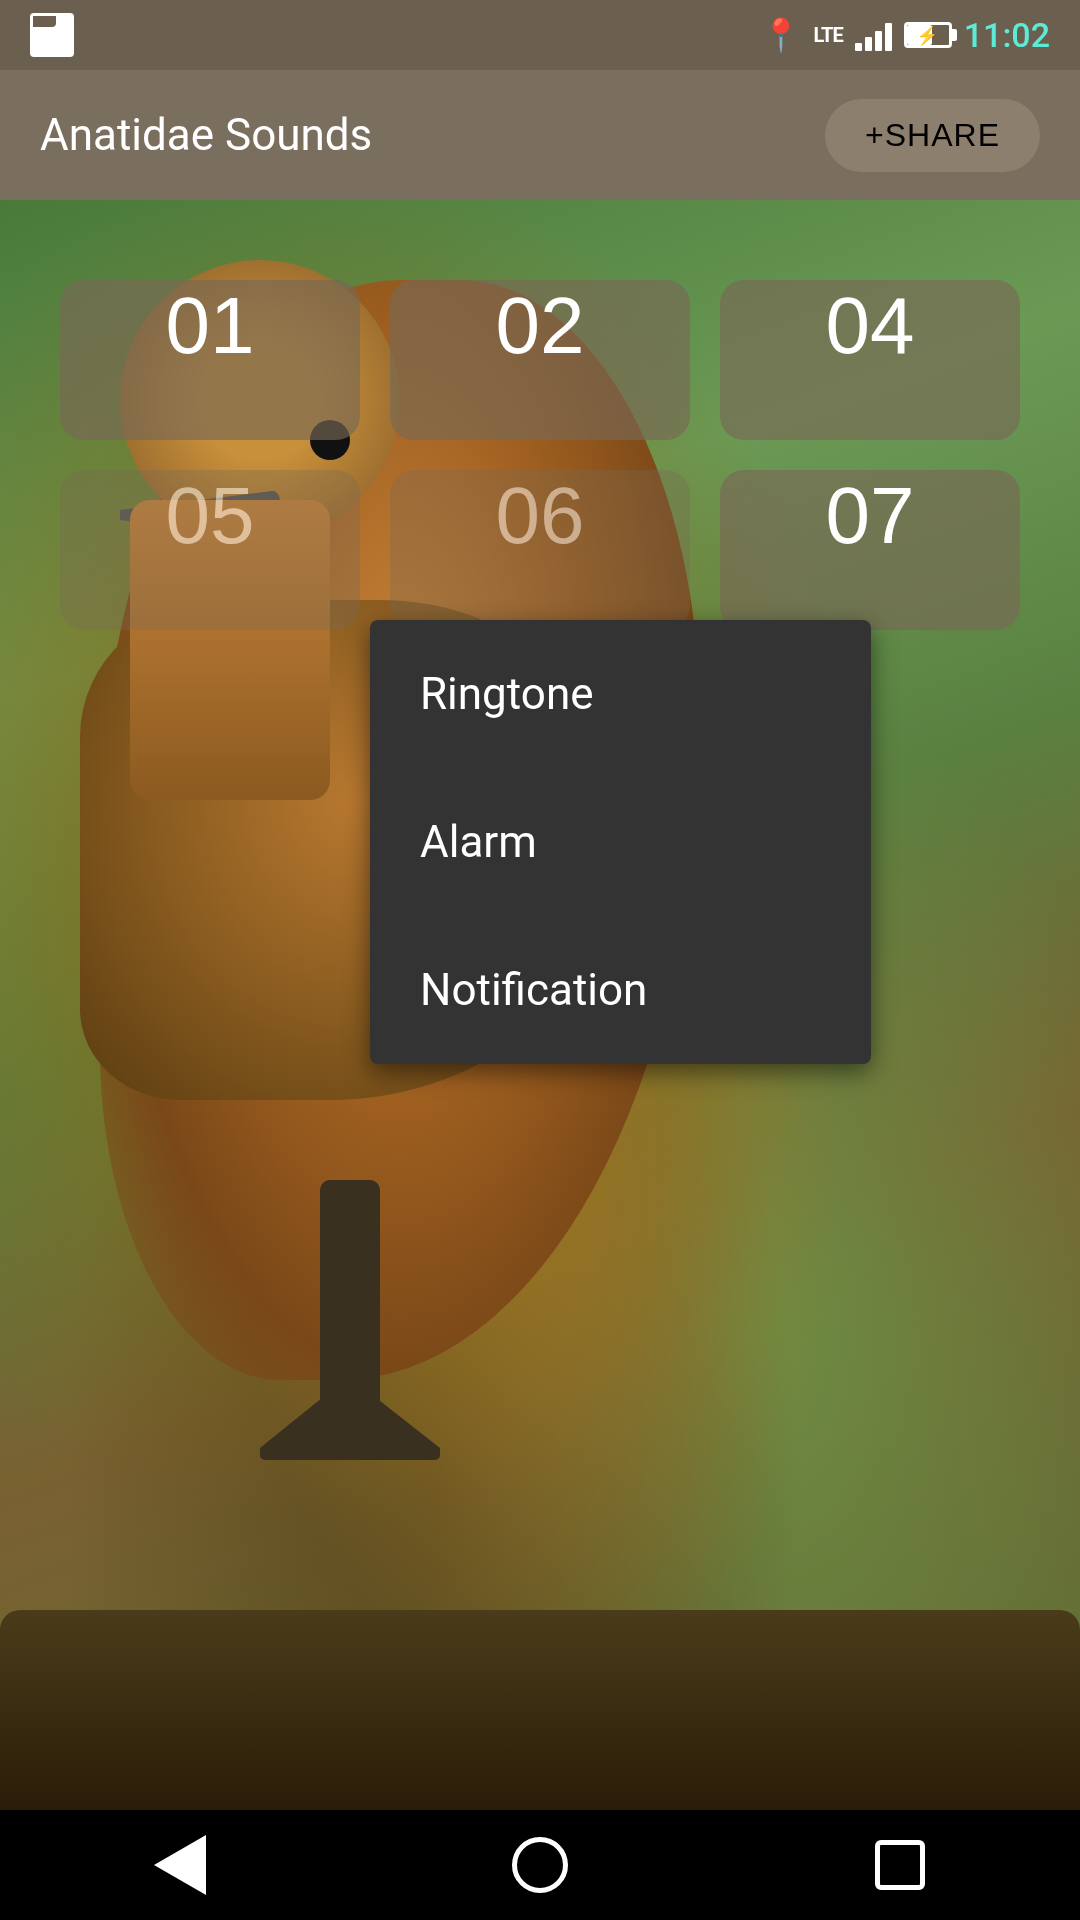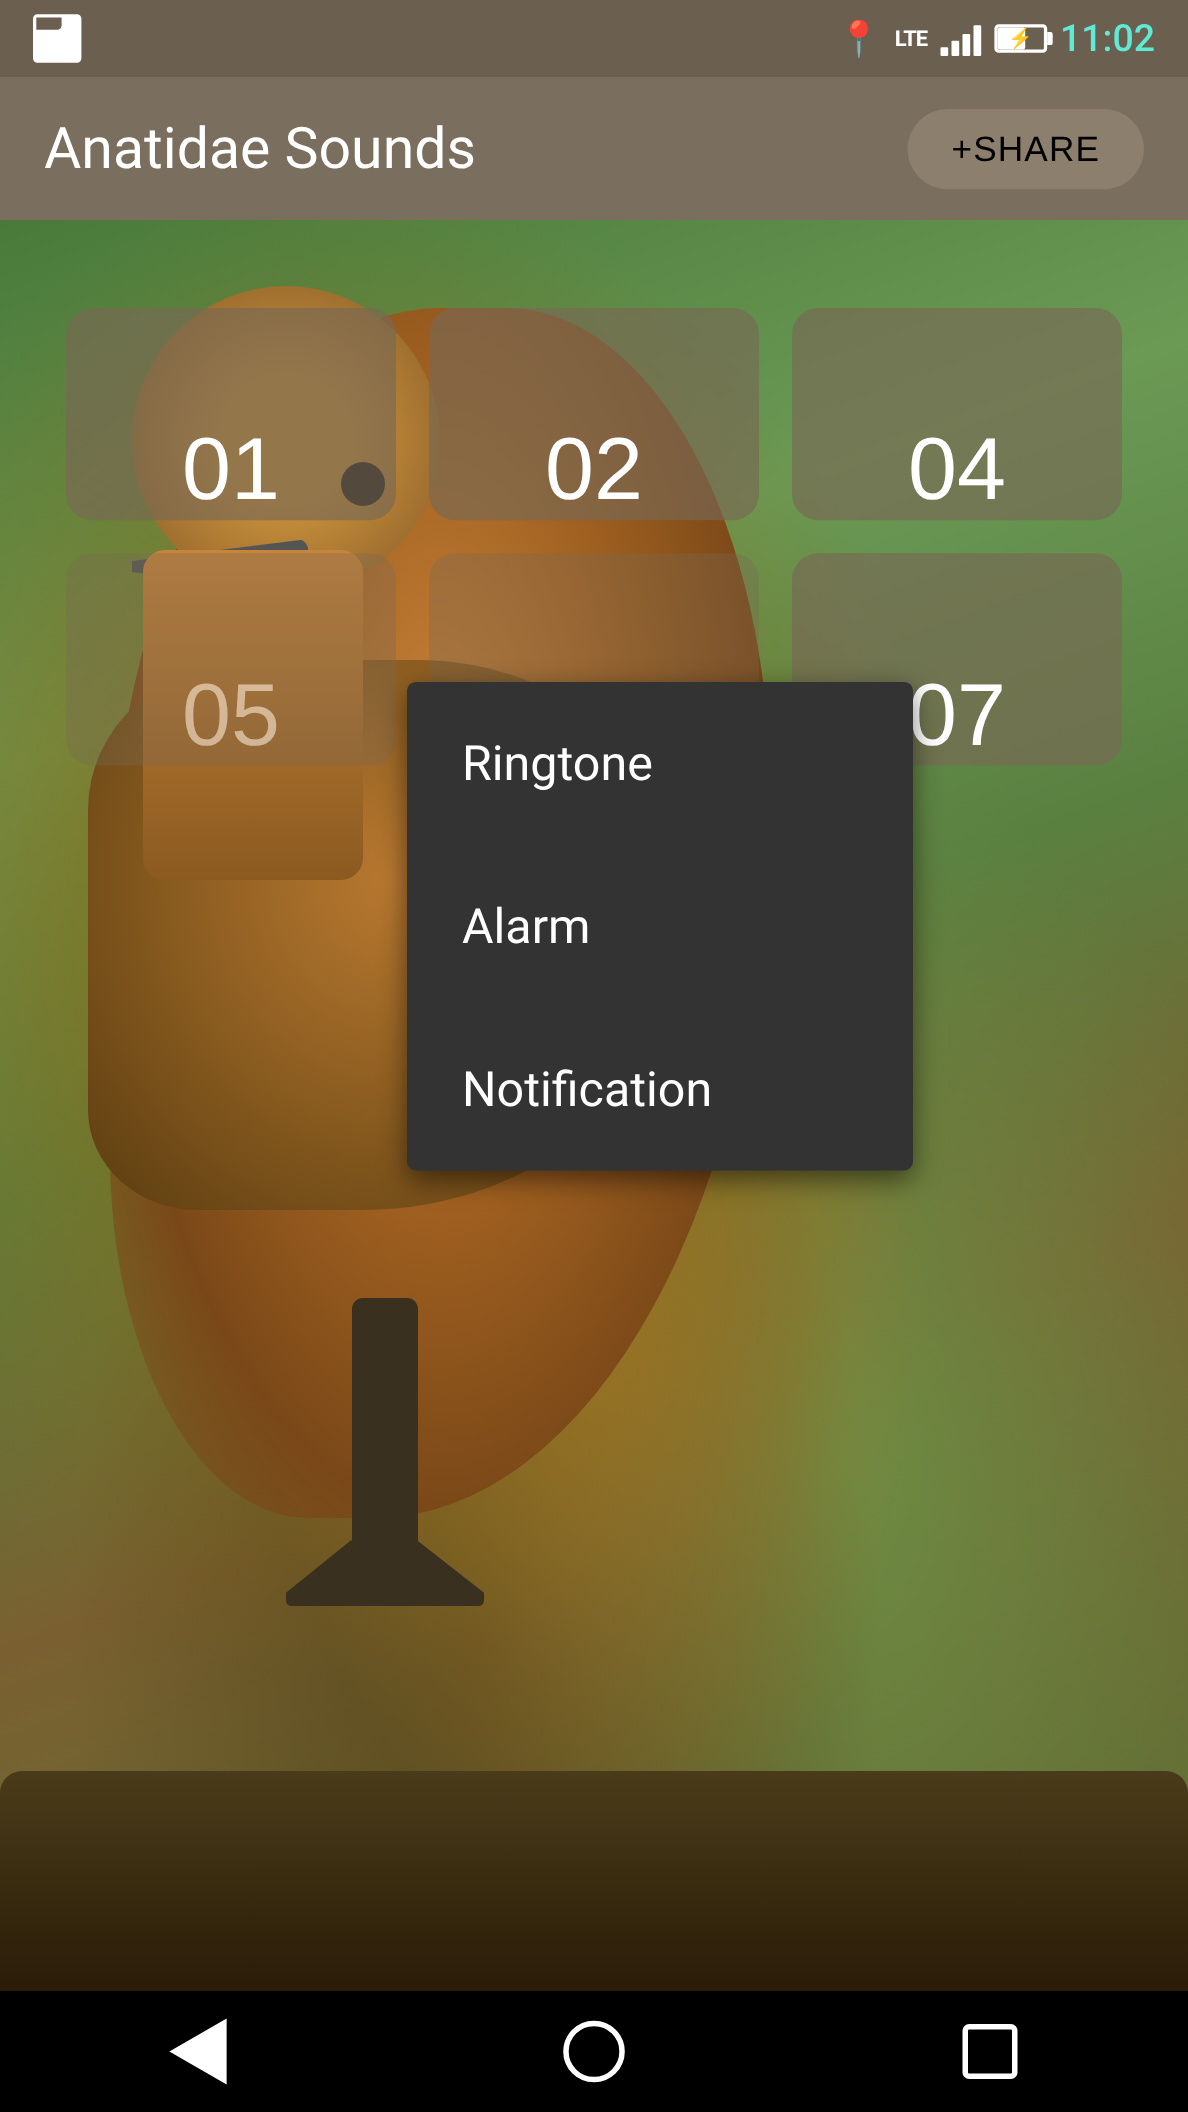--- a/index.html
+++ b/index.html
@@ -73,21 +73,21 @@
       display: flex;
       align-items: center;
       justify-content: space-between;
       padding: 0 40px;
       position: relative;
       z-index: 10;
     }
 
     .app-title {
       color: white;
-      font-size: 52px;
+      font-size: 44px;
       font-weight: 400;
     }
 
     .share-button {
       background: #8c7f6e;
       color: #000000;
       border: none;
       border-radius: 40px;
       padding: 18px 40px;
       font-size: 32px;
@@ -231,23 +231,23 @@
       display: grid;
       grid-template-columns: repeat(3, 1fr);
       gap: 30px;
       padding: 20px;
     }
 
     .sound-btn {
       background: rgba(120, 105, 85, 0.65);
       border: none;
       border-radius: 24px;
-      height: 193px;
-      display: flex;
-      align-items: flex-end;
+      height: 160px;
+      display: flex;
+      align-items: flex-start;
       justify-content: center;
       cursor: pointer;
       position: relative;
     }
 
     .sound-btn-label {
       color: white;
       font-size: 80px;
       font-weight: 300;
     }
@@ -258,21 +258,21 @@
       top: 0; left: 0;
       width: 100%;
       height: 100%;
       z-index: 20;
     }
 
     .context-menu {
       position: absolute;
       top: 420px;
       left: 370px;
-      width: 460px;
+      width: 501px;
       background: #333333;
       border-radius: 8px;
       overflow: hidden;
       box-shadow: 0 8px 24px rgba(0,0,0,0.5);
       z-index: 30;
     }
 
     .context-menu-item {
       padding: 48px 50px;
       color: white;

